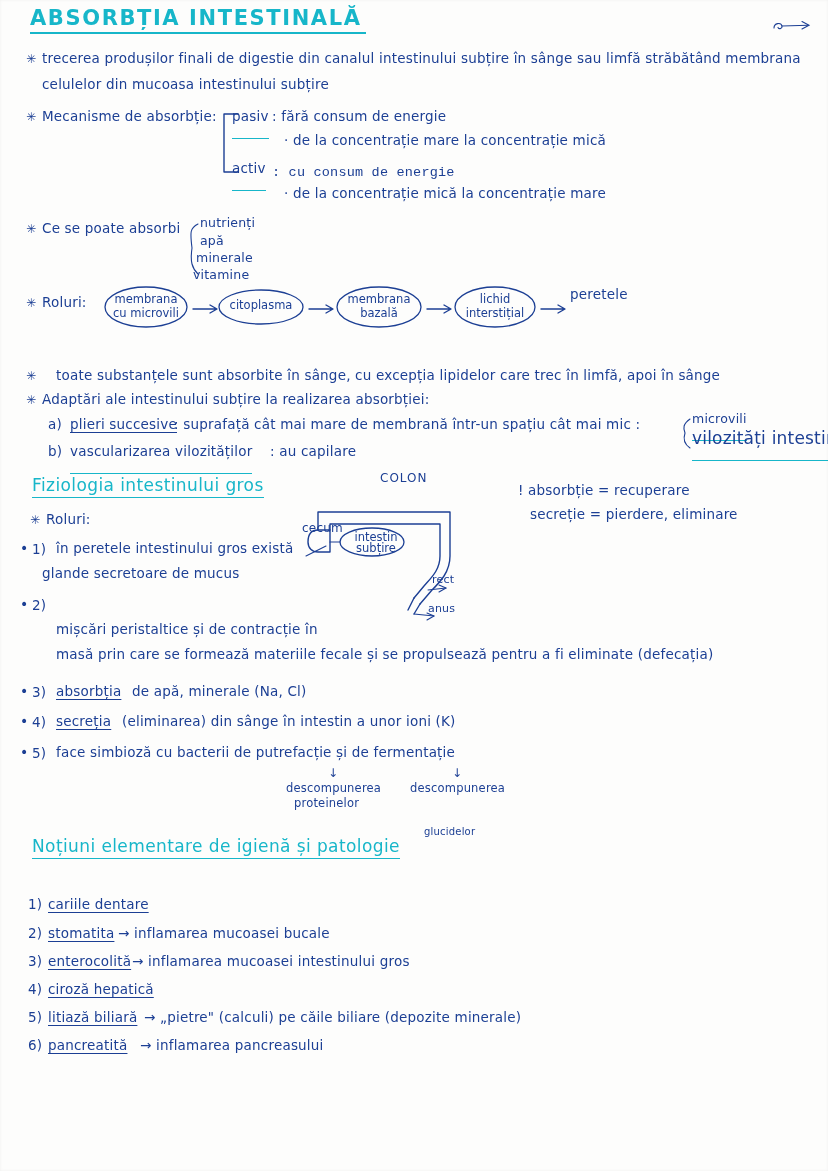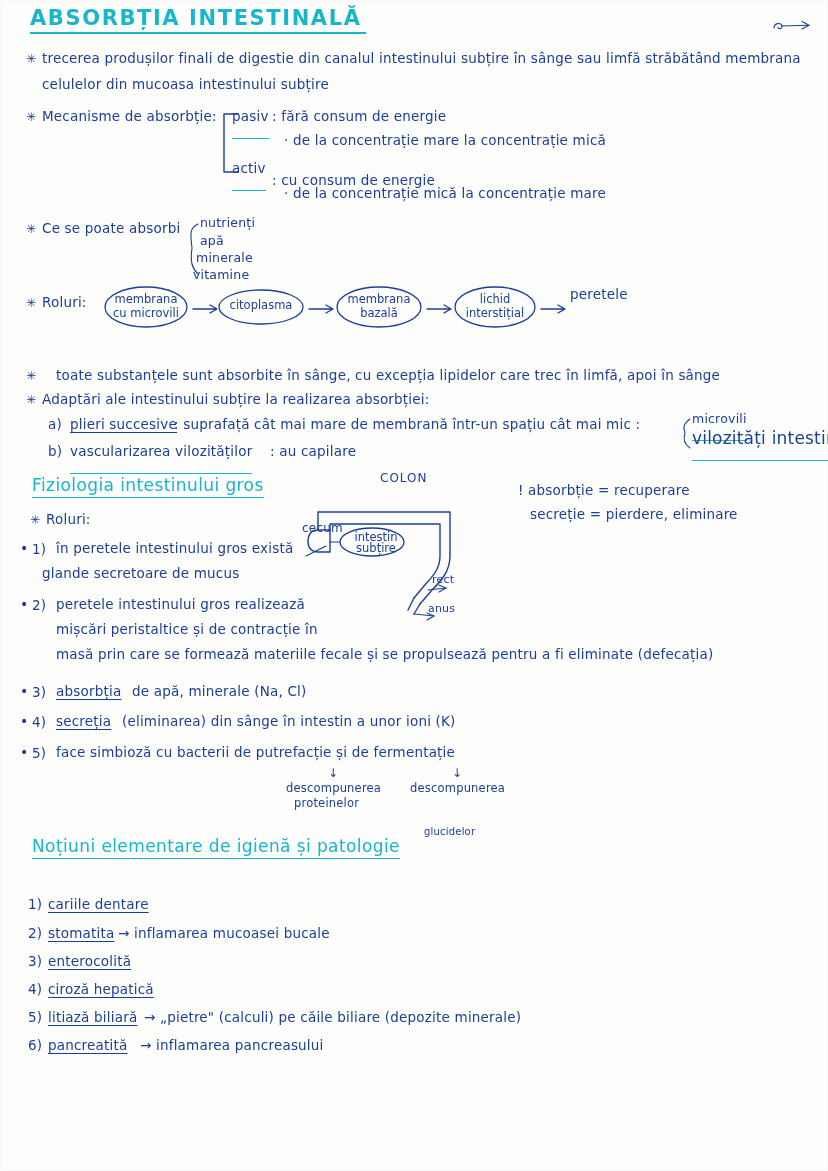--- a/index.html
+++ b/index.html
@@ -146,21 +146,21 @@
     <svg width="24" height="64" viewBox="0 0 24 64">
       <path class="stroke" d="M20,2 L6,2 L6,60 L20,60"></path>
     </svg>
   </div>
 
   <div class="line hw ucyan" style="left:232px; top:108px;">pasiv</div>
   <div class="line hw" style="left:272px; top:108px;">: fără consum de energie</div>
   <div class="line hw" style="left:284px; top:132px;">· de la concentrație mare la concentrație mică</div>
 
   <div class="line hw ucyan" style="left:232px; top:160px;">activ</div>
-  <div class="line hw" style="left:272px; top:172px;">: cu consum de energie</div>
+  <div class="line hw" style="left:272px; top:164px;font-family:Liberation Mono, monospace;">: cu consum de energie</div>
   <div class="line hw" style="left:284px; top:185px;">· de la concentrație mică la concentrație mare</div>
 
   <div class="star" style="left:26px; top:222px;">✳</div>
   <div class="line hw" style="left:42px; top:220px;">Ce se poate absorbi</div>
   <div style="position:absolute; left:186px; top:222px;">
     <svg width="14" height="54" viewBox="0 0 14 54">
       <path class="stroke-thin" d="M12,2 C4,6 4,10 6,26 C4,40 6,46 12,52"></path>
     </svg>
   </div>
   <div class="line hw" style="left:200px; top:214px; font-size:12.5px;">nutrienți</div>
@@ -292,21 +292,20 @@
   <div class="star" style="left:30px; top:513px;">✳</div>
   <div class="line hw" style="left:46px; top:511px;">Roluri:</div>
 
   <div class="bull" style="left:20px; top:540px;">•</div>
   <div class="line hw" style="left:32px; top:541px;">1)</div>
   <div class="line hw" style="left:56px; top:540px;">în peretele intestinului gros există</div>
   <div class="line hw" style="left:42px; top:565px;">glande secretoare de mucus</div>
 
   <div class="bull" style="left:20px; top:596px;">•</div>
   <div class="line hw" style="left:32px; top:597px;">2)</div>
-  <div class="line hw" style="left:56px; top:596px;">peretele intestinului gros realizează</div>
   <div class="line hw" style="left:56px; top:621px;">mișcări peristaltice și de contracție în</div>
   <div class="line hw" style="left:56px; top:646px;">masă prin care se formează materiile fecale și se propulsează pentru a fi eliminate (defecația)</div>
 
   <div class="bull" style="left:20px; top:683px;">•</div>
   <div class="line hw" style="left:32px; top:684px;">3)</div>
   <div class="line hw u" style="left:56px; top:683px;">absorbția</div>
   <div class="line hw" style="left:132px; top:683px;">de apă, minerale (Na, Cl)</div>
 
   <div class="bull" style="left:20px; top:713px;">•</div>
   <div class="line hw" style="left:32px; top:714px;">4)</div>
@@ -330,20 +329,21 @@
   <div class="line hw" style="left:28px; top:896px;">1)</div>
   <div class="line hw u" style="left:48px; top:896px;">cariile dentare</div>
   <div class="line hw" style="left:152px; top:896px;"></div>
 
   <div class="line hw" style="left:28px; top:925px;">2)</div>
   <div class="line hw u" style="left:48px; top:925px;">stomatita</div>
   <div class="line hw" style="left:118px; top:925px;">→ inflamarea mucoasei bucale</div>
 
   <div class="line hw" style="left:28px; top:953px;">3)</div>
   <div class="line hw u" style="left:48px; top:953px;">enterocolită</div>
+  <div class="line hw" style="left:132px; top:953px;">→ inflamarea mucoasei intestinului gros</div>
 
   <div class="line hw" style="left:28px; top:981px;">4)</div>
   <div class="line hw u" style="left:48px; top:981px;">ciroză hepatică</div>
 
   <div class="line hw" style="left:28px; top:1009px;">5)</div>
   <div class="line hw u" style="left:48px; top:1009px;">litiază biliară</div>
   <div class="line hw" style="left:144px; top:1009px;">→ „pietre" (calculi) pe căile biliare (depozite minerale)</div>
 
   <div class="line hw" style="left:28px; top:1037px;">6)</div>
   <div class="line hw u" style="left:48px; top:1037px;">pancreatită</div>

